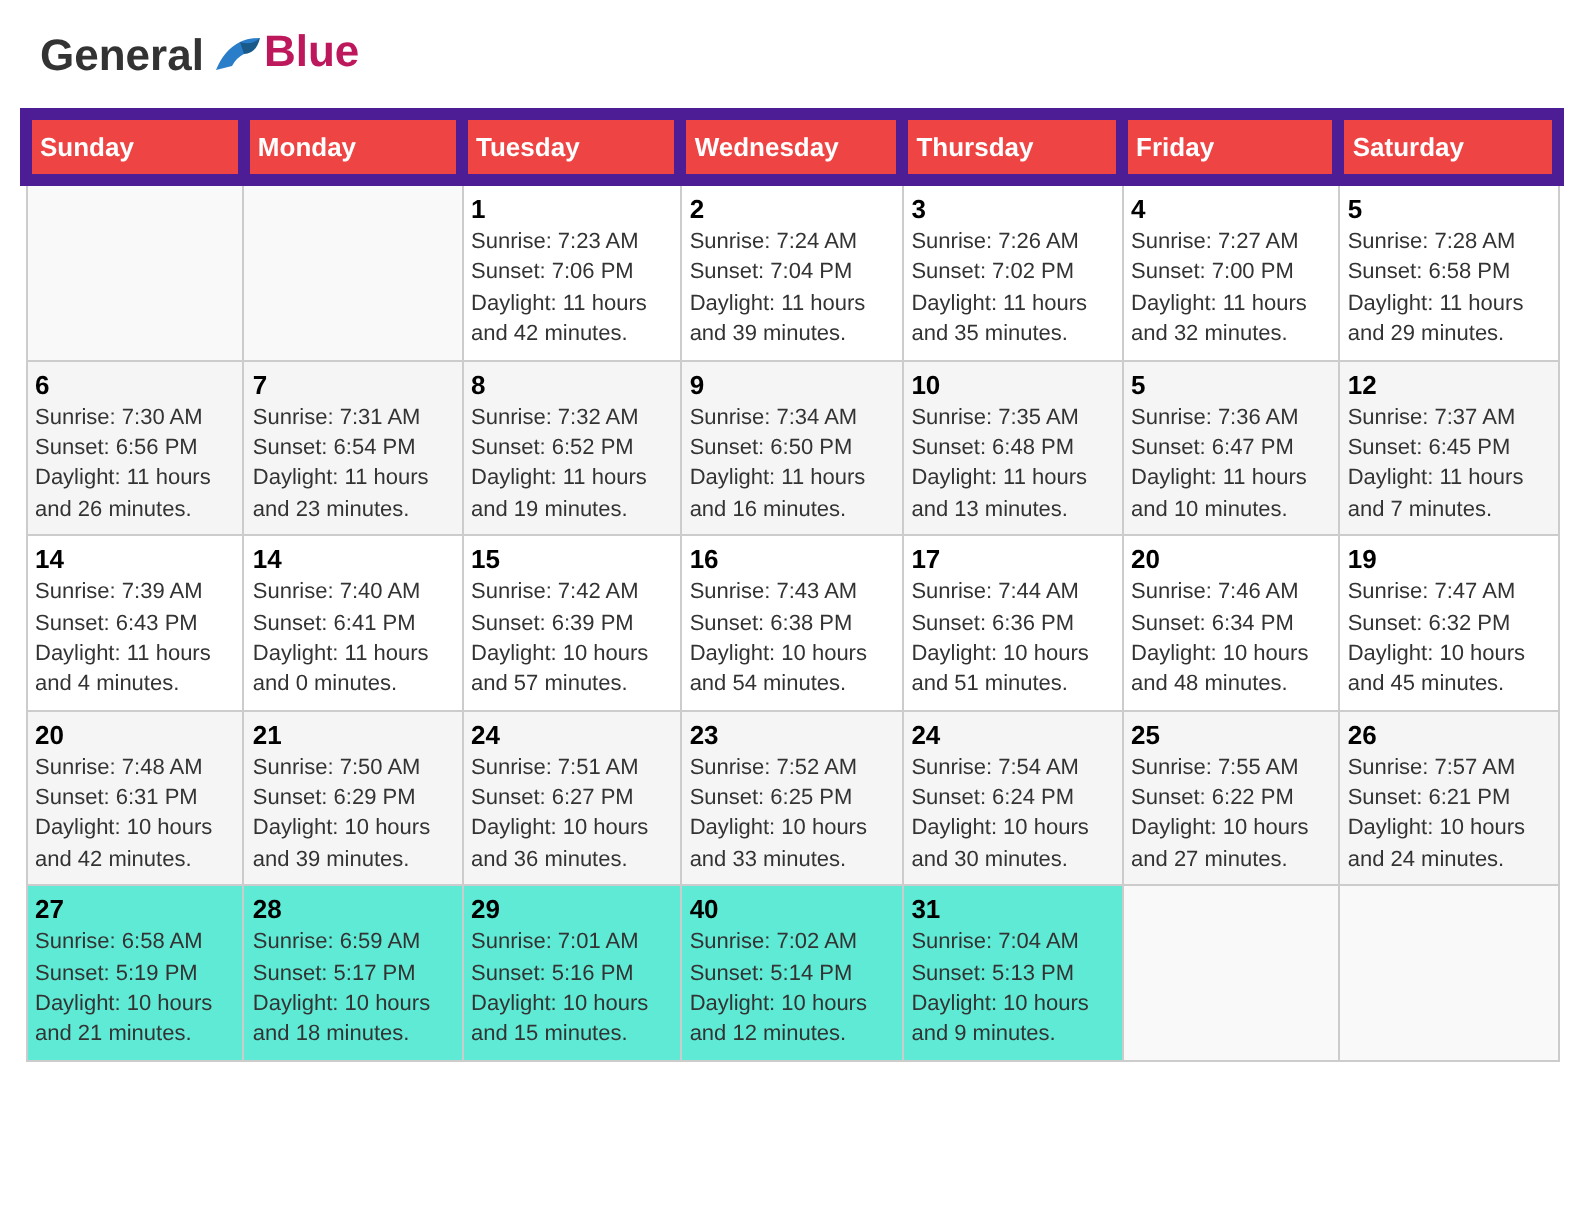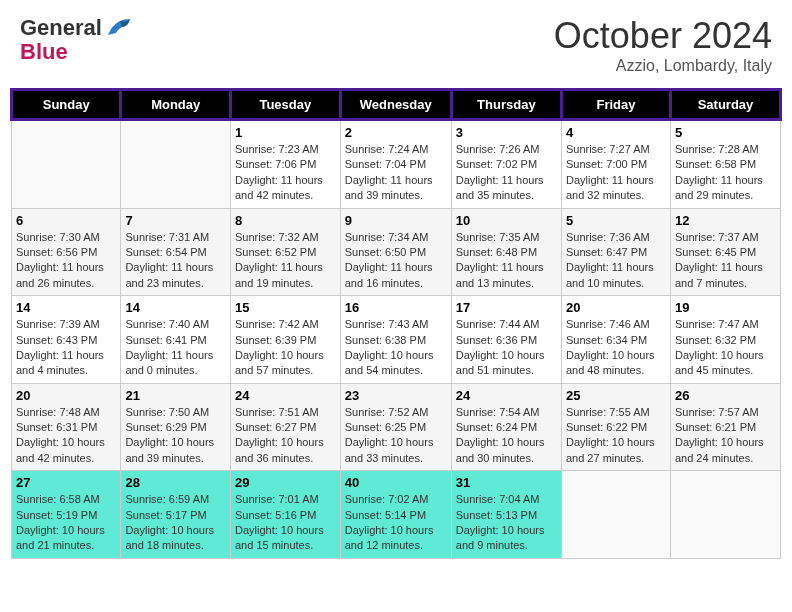--- a/index.html
+++ b/index.html
@@ -12,48 +12,48 @@
     }
     .header {
       display: flex;
       justify-content: space-between;
       align-items: flex-start;
       margin-bottom: 8px;
       padding: 5px 10px;
     }
     .logo {
       display: flex;
-      flex-direction: column;
+      flex-direction: row;
       align-items: flex-start;
     }
     .title-block {
       text-align: right;
     }
     .month-title {
       font-size: 36px;
       color: #333;
       font-weight: normal;
     }
     .location-title {
       font-size: 16px;
       color: #555;
     }
     .calendar {
       width: 100%;
       border-collapse: collapse;
       font-size: 11px;
     }
     .calendar th {
-      background: #000000;
+      background: #ef4444;
       color: #fff;
       padding: 6px 4px;
-      text-align: center;
+      text-align: left;
       font-size: 13px;
       font-weight: bold;
-      border: 3px solid #4c1d95;
+      border: 6px solid #4c1d95;
     }
     .calendar td {
       border: 1px solid #ccc;
       vertical-align: top;
       padding: 4px;
       min-height: 80px;
       width: 113px;
     }
     .day-number {
       font-size: 13px;
@@ -77,24 +77,20 @@
   <div class="logo">
     <div style="display:flex; align-items:center;">
       <span style="font-size:22px; font-weight:bold; color:#333;">General</span>
       <svg width="28" height="22" viewBox="0 0 28 22" style="margin-left:2px;">
         <path d="M4,18 Q8,8 16,4 Q20,2 26,2 Q22,8 18,10 Q14,12 12,16 Z" fill="#2a7dc9"></path>
         <path d="M16,4 Q22,6 26,2 Q24,10 18,10 Z" fill="#1a5a8a"></path>
       </svg>
     </div>
     <div style="font-size:22px; font-weight:bold; color:#be185d; margin-top:-2px;">Blue</div>
   </div>
-  <div class="title-block">
-    <div class="month-title">October 2024</div>
-    <div class="location-title">Azzio, Lombardy, Italy</div>
-  </div>
 </div>
 
 <table class="calendar">
   <thead>
     <tr>
     <th>Sunday</th>
         <th>Monday</th>
         <th>Tuesday</th>
         <th>Wednesday</th>
         <th>Thursday</th>

